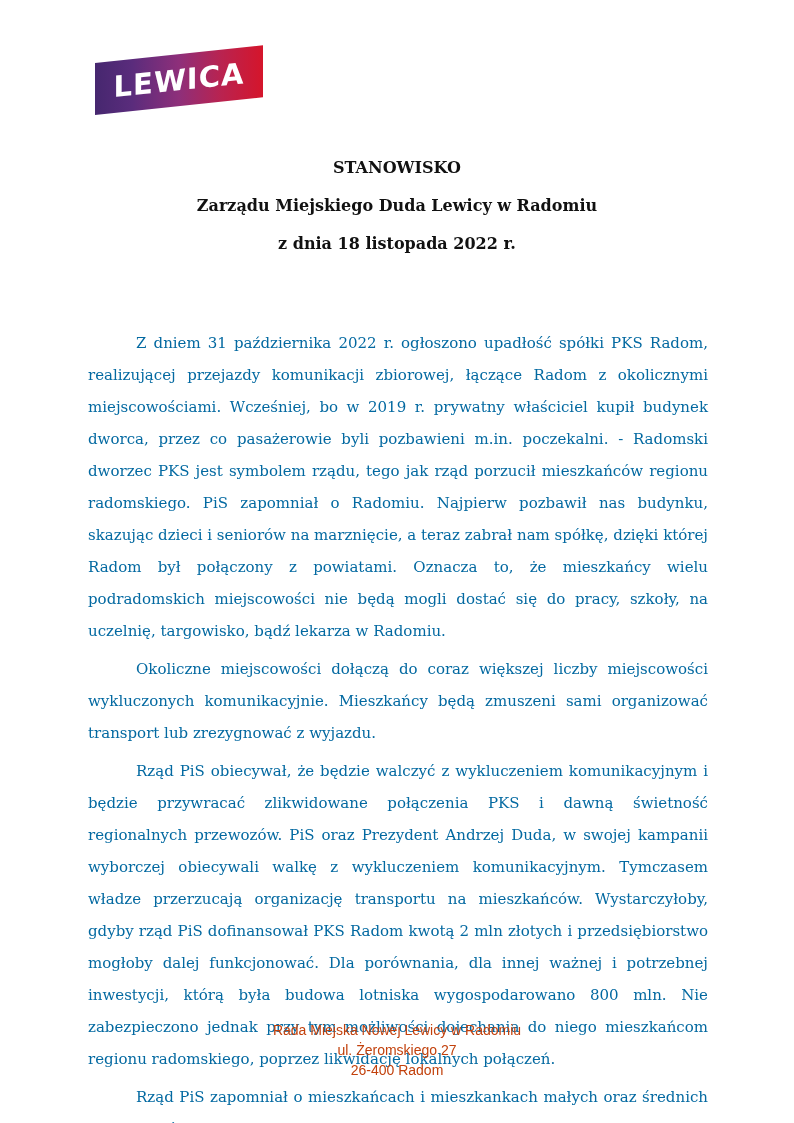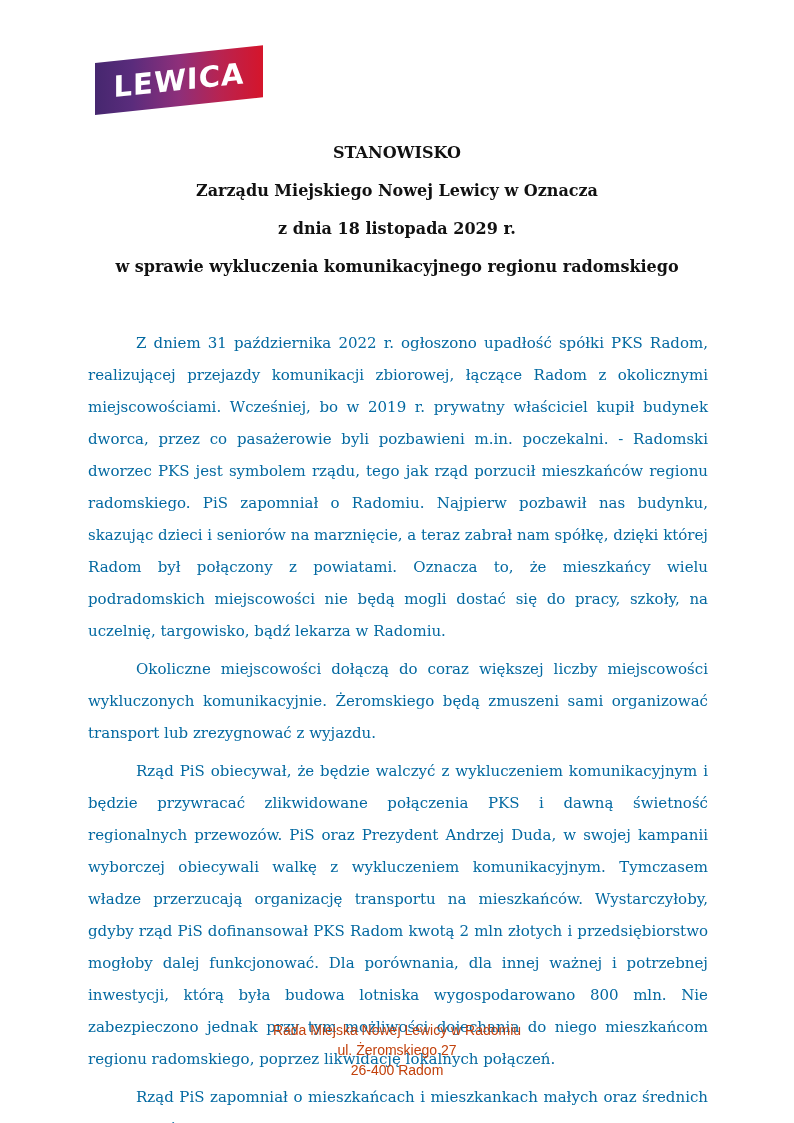--- a/index.html
+++ b/index.html
@@ -48,21 +48,21 @@
       position: absolute;
       left: 0;
       top: 143px;
       width: 794px;
       text-align: center;
     }
     .title-line {
       font-weight: bold;
       font-size: 16px;
       line-height: 16px;
-      margin: 2px 0 22px 0;
+      margin: 17px 0 22px 0;
       color: #111111;
     }
 
     
     .body-block {
       position: absolute;
       left: 88px;
       top: 327px;
       width: 620px;
     }
@@ -95,28 +95,27 @@
 <div class="page">
 
   <div class="logo-wrap">
     <div class="logo-banner">
       <span class="logo-text">LEWICA</span>
     </div>
   </div>
 
   <div class="title-block">
     <div class="title-line">STANOWISKO</div>
-    <div class="title-line">Zarządu Miejskiego Nowej Lewicy w Oznacza</div>
-    <div class="title-line">z dnia 18 listopada 2029 r.</div>
-    <div class="title-line">w sprawie wykluczenia komunikacyjnego regionu radomskiego</div>
+    <div class="title-line">Zarządu Miejskiego Duda Lewicy w Radomiu</div>
+    <div class="title-line">z dnia 18 listopada 2022 r.</div>
   </div>
 
   <div class="body-block">
     <p>Z dniem 31 października 2022 r. ogłoszono upadłość spółki PKS Radom, realizującej przejazdy komunikacji zbiorowej, łączące Radom z okolicznymi miejscowościami. Wcześniej, bo w 2019 r. prywatny właściciel kupił budynek dworca, przez co pasażerowie byli pozbawieni m.in. poczekalni. - Radomski dworzec PKS jest symbolem rządu, tego jak rząd porzucił mieszkańców regionu radomskiego. PiS zapomniał o Radomiu. Najpierw pozbawił nas budynku, skazując dzieci i seniorów na marznięcie, a teraz zabrał nam spółkę, dzięki której Radom był połączony z powiatami. Oznacza to, że mieszkańcy wielu podradomskich miejscowości nie będą mogli dostać się do pracy, szkoły, na uczelnię, targowisko, bądź lekarza w Radomiu.</p>
-    <p>Okoliczne miejscowości dołączą do coraz większej liczby miejscowości wykluczonych komunikacyjnie. Żeromskiego będą zmuszeni sami organizować transport lub zrezygnować z wyjazdu.</p>
+    <p>Okoliczne miejscowości dołączą do coraz większej liczby miejscowości wykluczonych komunikacyjnie. Mieszkańcy będą zmuszeni sami organizować transport lub zrezygnować z wyjazdu.</p>
     <p>Rząd PiS obiecywał, że będzie walczyć z wykluczeniem komunikacyjnym i będzie przywracać zlikwidowane połączenia PKS i dawną świetność regionalnych przewozów. PiS oraz Prezydent Andrzej Duda, w swojej kampanii wyborczej obiecywali walkę z wykluczeniem komunikacyjnym. Tymczasem władze przerzucają organizację transportu na mieszkańców. Wystarczyłoby, gdyby rząd PiS dofinansował PKS Radom kwotą 2 mln złotych i przedsiębiorstwo mogłoby dalej funkcjonować. Dla porównania, dla innej ważnej i potrzebnej inwestycji, którą była budowa lotniska wygospodarowano 800 mln. Nie zabezpieczono jednak przy tym możliwości dojechania do niego mieszkańcom regionu radomskiego, poprzez likwidację lokalnych połączeń.</p>
     <p>Rząd PiS zapomniał o mieszkańcach i mieszkankach małych oraz średnich miejscowości. To ich polityka doprowadziła do likwidacji PKSu w Radomiu i wykluczenia komunikacyjnego regionu. Ono z kolei niesie za sobą wykluczenie medyczne, edukacyjne i ekonomiczne.</p>
 
   </div>
 
   <div class="footer-block">
     <p class="footer-line">Rada Miejska Nowej Lewicy w Radomiu</p>
     <p class="footer-line">ul. Żeromskiego 27</p>
     <p class="footer-line">26-400 Radom</p>
   </div>

